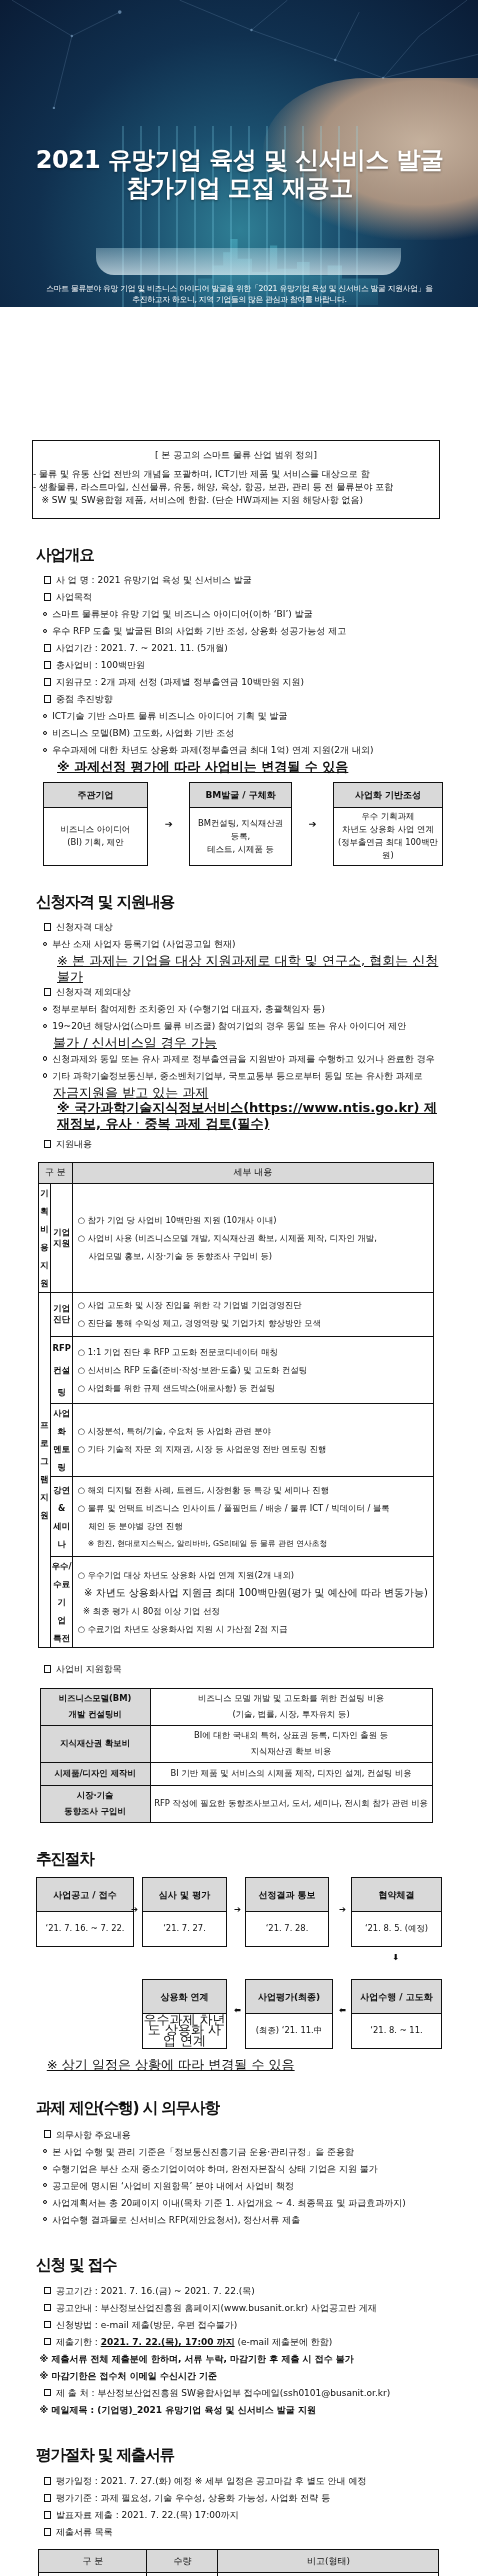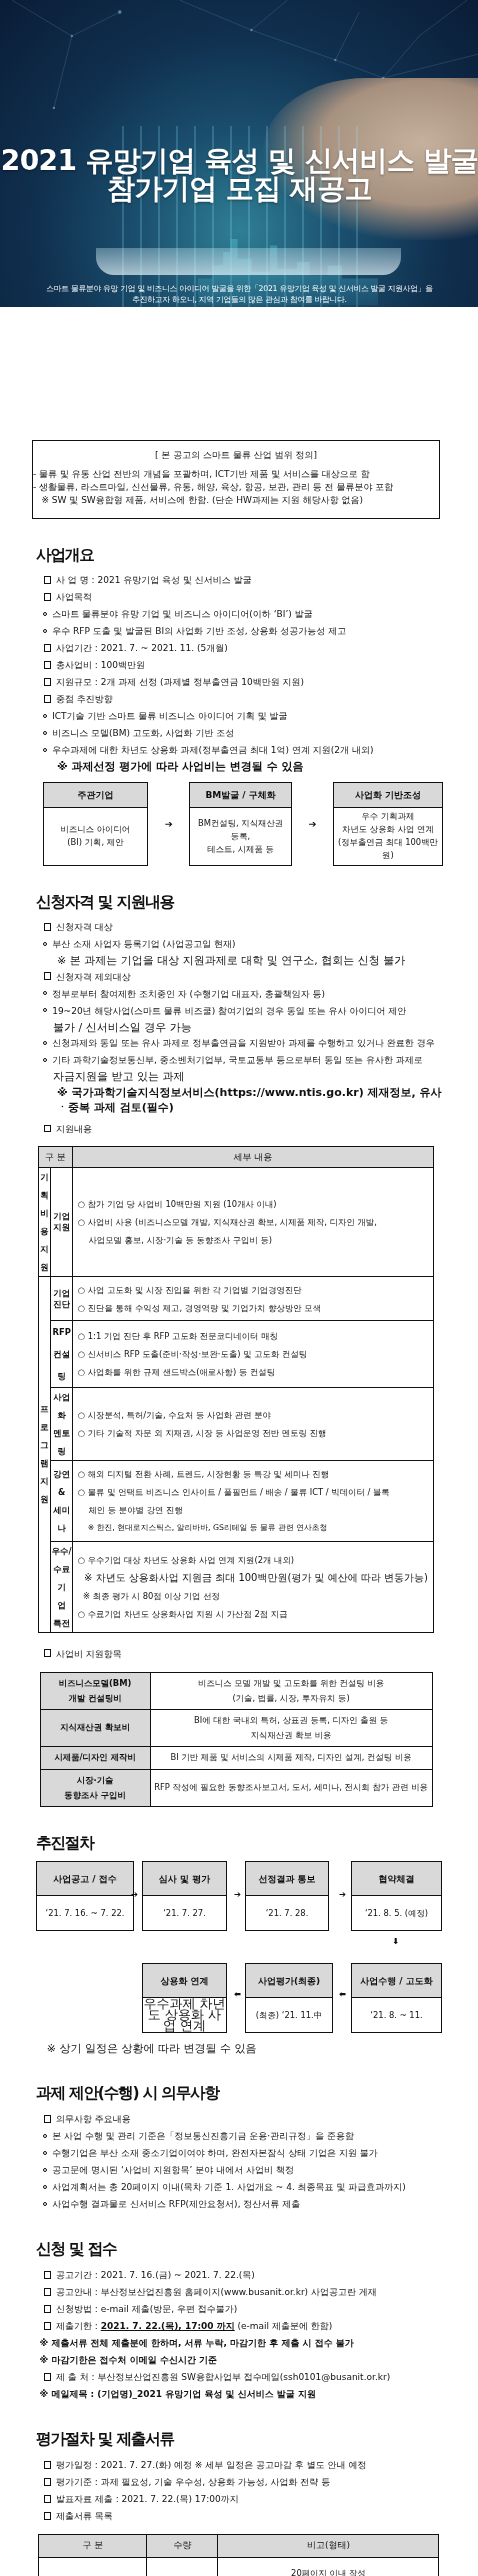--- a/index.html
+++ b/index.html
@@ -9,30 +9,30 @@
   .hero .net { position: absolute; left: 0; top: 0; width: 479px; height: 120px; opacity: .55; }
   .hero .beams { position: absolute; left: 114px; top: 126px; width: 251px; height: 181px;
     background: repeating-linear-gradient(90deg, rgba(140,230,255,.0) 0 8.4px, rgba(140,230,255,.22) 8.4px 9.6px, rgba(140,230,255,0) 9.6px 18px); }
   .hero .city { position: absolute; left: 198px; top: 239px; width: 180px; height: 66px;
     background: linear-gradient(180deg, rgba(80,180,200,.55), rgba(40,120,150,.25)); clip-path: polygon(0 60%,8% 60%,8% 40%,14% 40%,14% 20%,18% 20%,18% 0,22% 0,22% 30%,30% 30%,30% 50%,40% 50%,40% 10%,44% 10%,44% 45%,55% 45%,55% 35%,62% 35%,62% 55%,72% 55%,72% 40%,80% 40%,80% 60%,100% 60%,100% 100%,0 100%); }
   .hero .tablet { position: absolute; left: 96px; top: 248px; width: 305px; height: 27px; border-radius: 0 0 18px 18px;
     background: linear-gradient(180deg, rgba(200,235,245,.35), rgba(230,245,250,.7)); }
   .hero .hand { position: absolute; left: 263px; top: 78px; width: 227px; height: 162px;
     background: radial-gradient(ellipse at 70% 40%, #d9bfa6 0%, #b79a83 45%, rgba(120,100,90,0) 72%); border-radius: 50% 0 0 60%; opacity: .9; }
   .hero h1 { position: absolute; left: 0; width: 479px; top: 147px; text-align: center; color: #fff;
-    font-size: 28px; font-weight: bold; line-height: 27.5px; letter-spacing: -0.6px; text-shadow: 0 1.2px 2.4px rgba(0,0,0,.4); }
+    font-size: 24px; font-weight: bold; line-height: 27.5px; letter-spacing: -0.6px; text-shadow: 0 1.2px 2.4px rgba(0,0,0,.4); }
   .hero .sub { position: absolute; left: 0; width: 479px; top: 283px; text-align: center; color: #fff; font-size: 7.8px; line-height: 11.4px; letter-spacing: -0.3px; }
   .scope { margin: 133px 39px 0 32px; border: 1.8px double #111; padding: 8.4px 0 10.8px 0; }
   .scope .t { text-align: center; font-size: 9px; margin-bottom: 6px; }
   .scope p { font-size: 9px; line-height: 13px; }
   .sec { padding: 0 36px; }
   h2 { font-size: 15.6px; font-weight: bold; letter-spacing: -1.2px; margin: 26px 0 6px 0; }
   .l1 { font-size: 9px; line-height: 17px; padding-left: 8px; }
   .l2 { font-size: 9px; line-height: 17px; padding-left: 7.2px; }
-  .l3 { font-size: 11px; line-height: 15.6px; padding-left: 21px; }
+  .l3 { font-size: 13px; line-height: 15.6px; padding-left: 21px; text-decoration: underline; }
   .bold { font-weight: bold; }
   .box { display: inline-block; width: 7.2px; height: 7.8px; border: 0.9px solid #111; margin-right: 4.8px; vertical-align: -0.6px; }
   .dot { display: inline-block; width: 4.2px; height: 4.2px; border: 0.6px solid #111; border-radius: 50%; margin-right: 4.8px; vertical-align: 1.2px; }
   .flow3 { display: flex; align-items: center; margin: 7.2px 0 0 6.6px; gap: 12px; }
   .fbox { border: 0.9px solid #111; }
   .fbox .hd { background: #d9d9d9; border-bottom: 0.9px solid #111; height: 25px; line-height: 25px; text-align: center; font-size: 9px; font-weight: bold; }
   .fbox .bd { height: 57px; display: flex; align-items: center; justify-content: center; text-align: center; font-size: 8.4px; line-height: 13px; padding: 0 2.4px; }
   .arr { width: 19px; text-align: center; font-size: 9.6px; font-weight: bold; }
   table { border-collapse: collapse; }
   td, th { border: 0.9px solid #111; font-size: 8.4px; }

